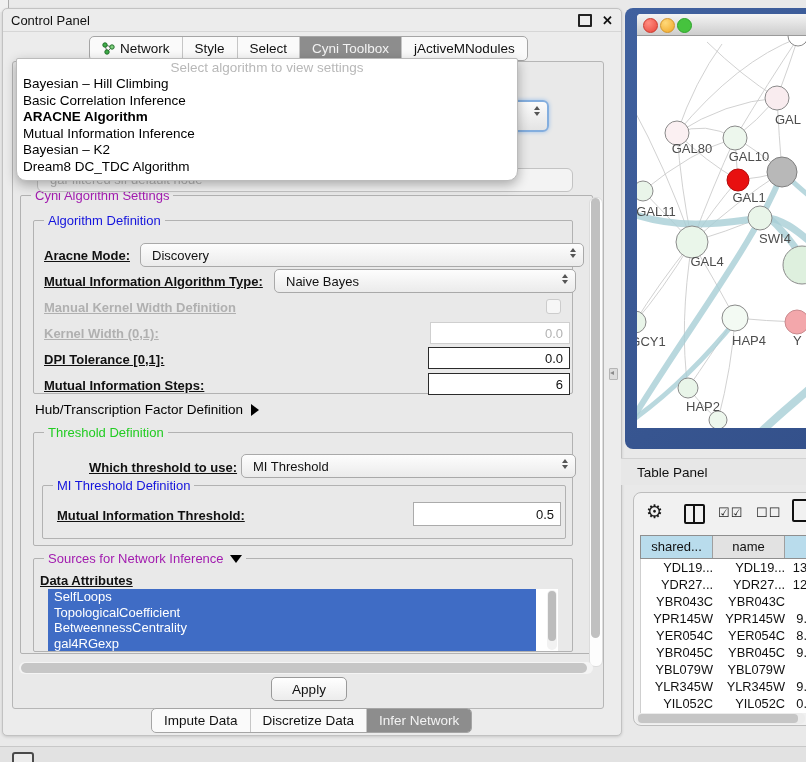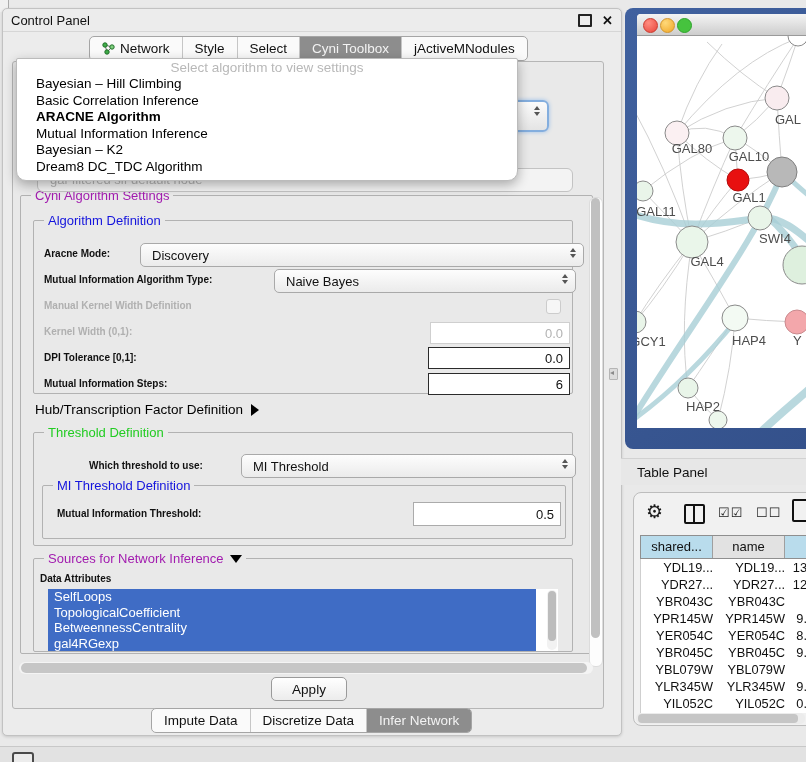--- a/index.html
+++ b/index.html
@@ -18,35 +18,35 @@
   .tabbar .tab:first-child{border-left:none;}
   .tabbar .tab.sel{background:#8d8d8d;color:#f3f3f3;}
   .tabbar-top{left:86px;top:27px;justify-content:flex-end;}
   .tabbar-bottom{left:148px;top:699px;}
   .content-box{position:absolute;left:9px;top:52px;width:590px;height:646px;background:#e9e9e9;
     border:1px solid #b6b6b6;border-radius:3px;}
   
   .popup{position:absolute;left:13px;top:49px;width:500px;background:#fff;border:1px solid #bbb;
     border-radius:2px 2px 10px 10px;box-shadow:0 4px 12px rgba(0,0,0,.3);z-index:50;padding-bottom:5px;}
   .popup .prompt{color:#b8b8b8;text-align:center;font-size:13.5px;height:17px;line-height:17px;}
-  .aitem{font-size:13.5px;height:16.5px;line-height:16.5px;padding-left:19px;color:#000;white-space:nowrap;}
+  .aitem{font-size:13.5px;height:16.5px;line-height:16.5px;padding-left:6px;color:#000;white-space:nowrap;}
   .aitem.bold{font-weight:bold;}
   
   .combo-frag{position:absolute;left:492px;top:38px;width:40px;height:28px;border:2px solid #84aede;
     border-radius:6px;background:linear-gradient(#fbfbfb,#e4e4e4);box-shadow:0 0 4px #9cc0ea;z-index:5;}
   .hidden-combo{position:absolute;left:24px;top:106px;width:522px;height:22px;border:1px solid #c3c3c3;
     border-radius:6px;background:#f3f3f3;color:#b5b5b5;font-size:13px;line-height:22px;padding-left:12px;
     overflow:hidden;z-index:4;}
   
   .group{position:absolute;border:1px solid #b2b2b2;border-radius:2px;}
   .group>.legend{position:absolute;top:-8px;left:10px;background:#e9e9e9;padding:0 4px;font-size:13px;
     color:#a21caf;white-space:nowrap;display:flex;align-items:center;gap:6px;}
   .legend.blue{color:#1414dd;}
   .legend.green{color:#22cc22;}
-  .lbl{position:absolute;font-size:10px;font-weight:bold;color:#111;white-space:nowrap;}
+  .lbl{position:absolute;font-size:13px;font-weight:bold;color:#111;white-space:nowrap;text-decoration:underline;}
   .lbl.dis{color:#b0b0b0;}
   .combo{position:absolute;height:22px;border:1px solid #a9a9a9;border-radius:5px;
     background:linear-gradient(#fdfdfd,#ebebeb);display:flex;align-items:center;padding-left:11px;
     font-size:13px;color:#111;}
   .stepper{position:absolute;right:7px;top:4px;display:flex;flex-direction:column;gap:2px;}
   .tri-up{width:0;height:0;border-left:3.5px solid transparent;border-right:3.5px solid transparent;border-bottom:4.5px solid #555;}
   .tri-dn{width:0;height:0;border-left:3.5px solid transparent;border-right:3.5px solid transparent;border-top:4.5px solid #555;}
   .field{position:absolute;height:20px;background:#fff;font-size:13px;display:flex;align-items:center;
     justify-content:flex-end;padding-right:6px;color:#111;}
   .field.strong{border:1.5px solid #2b2b2b;}

